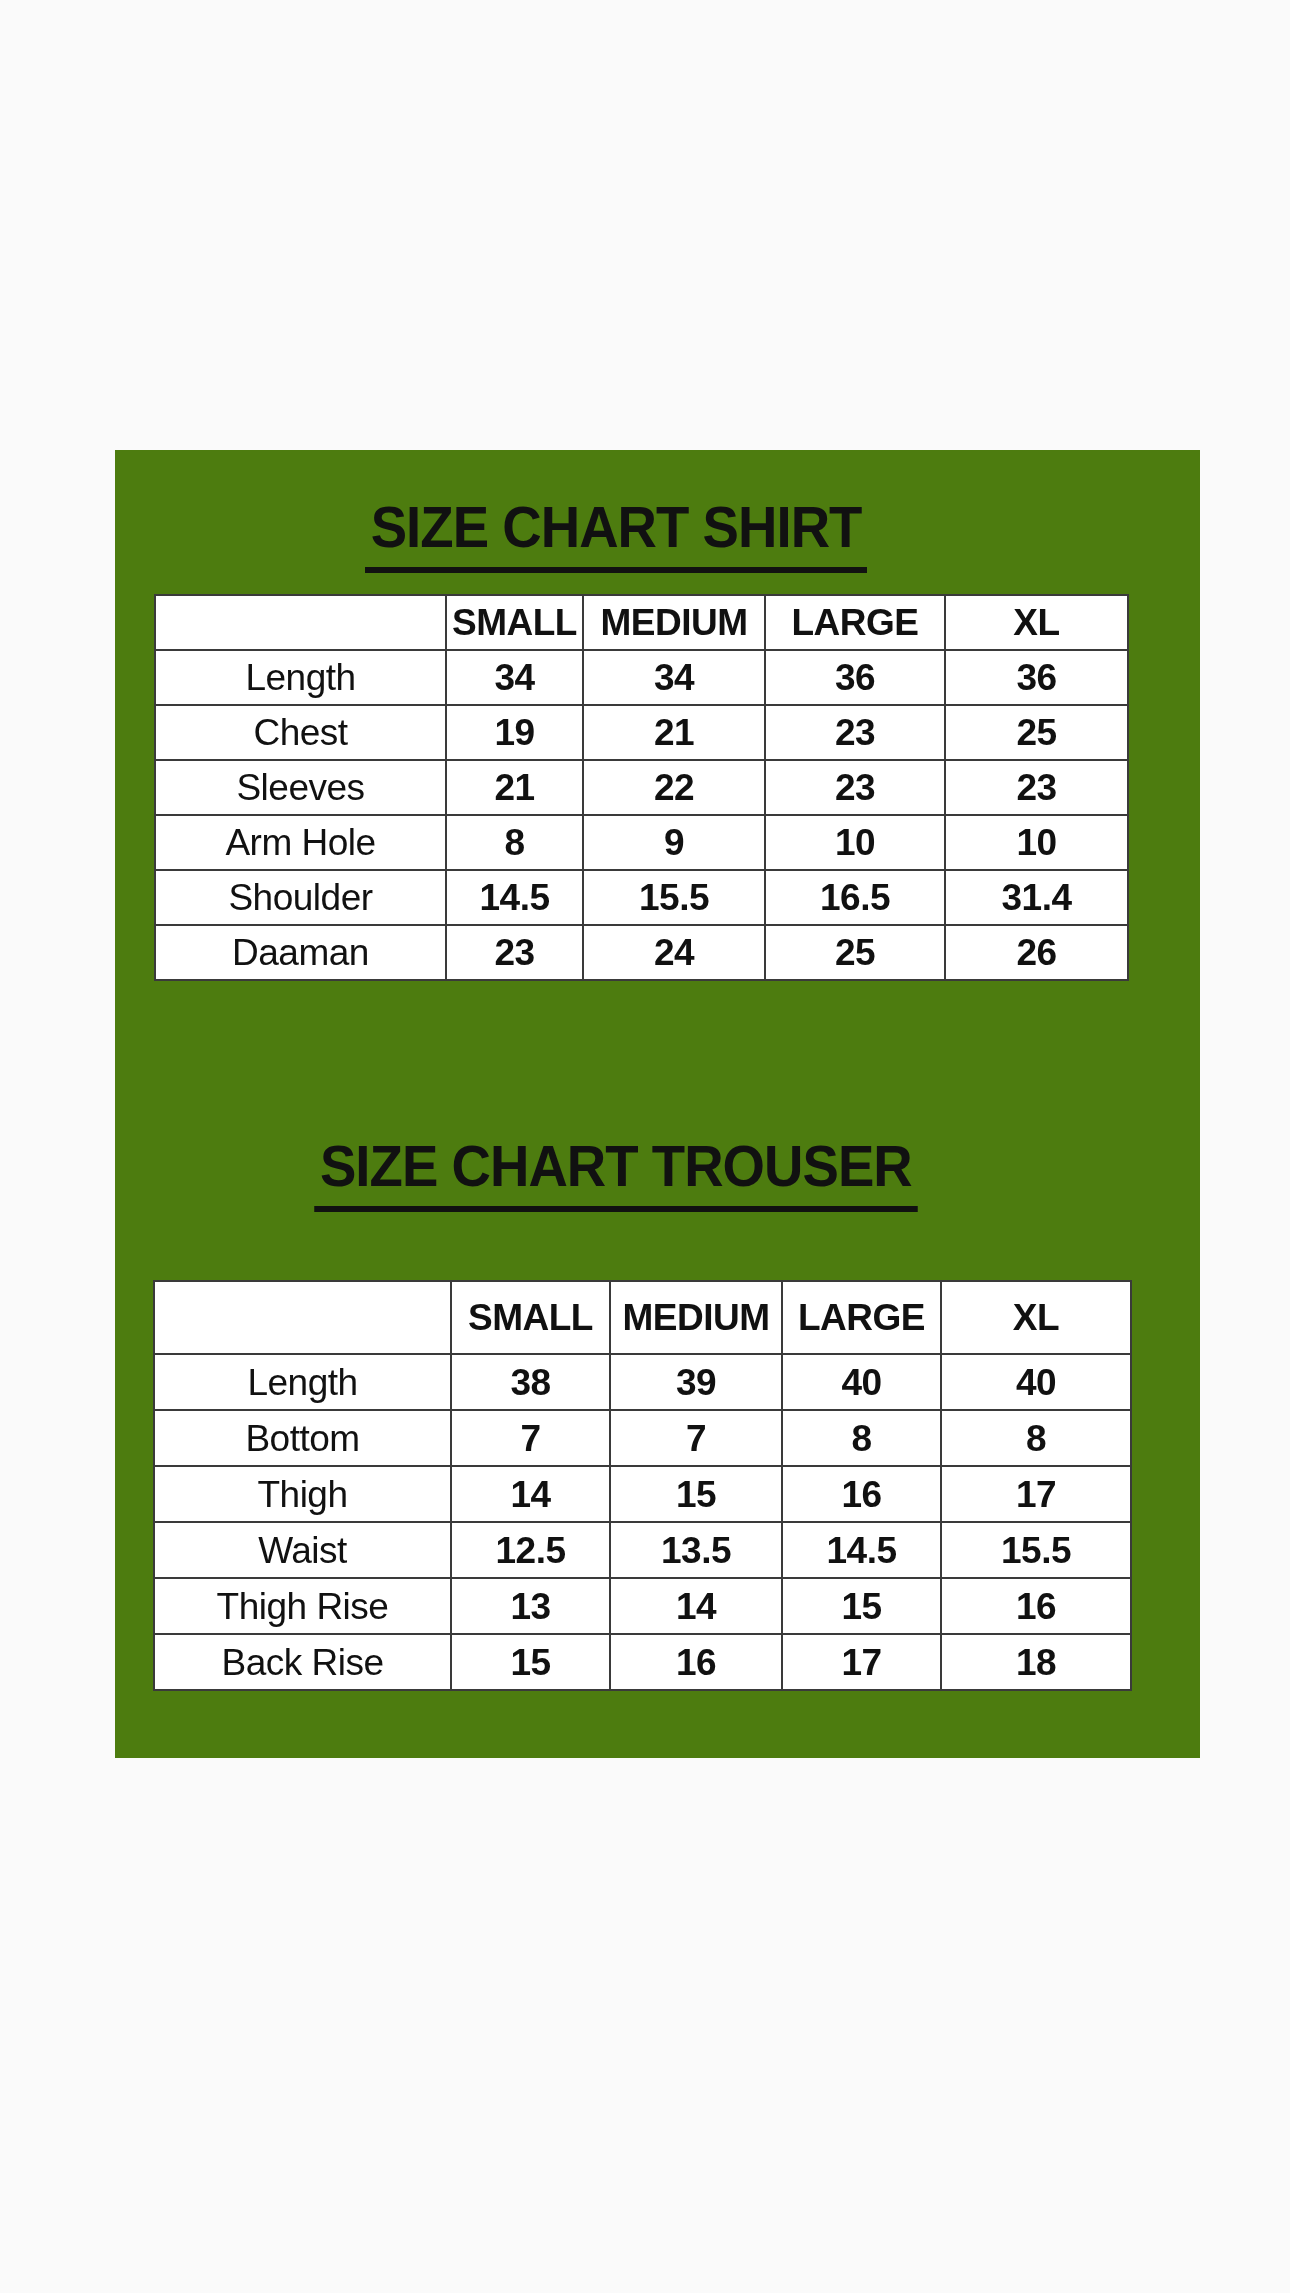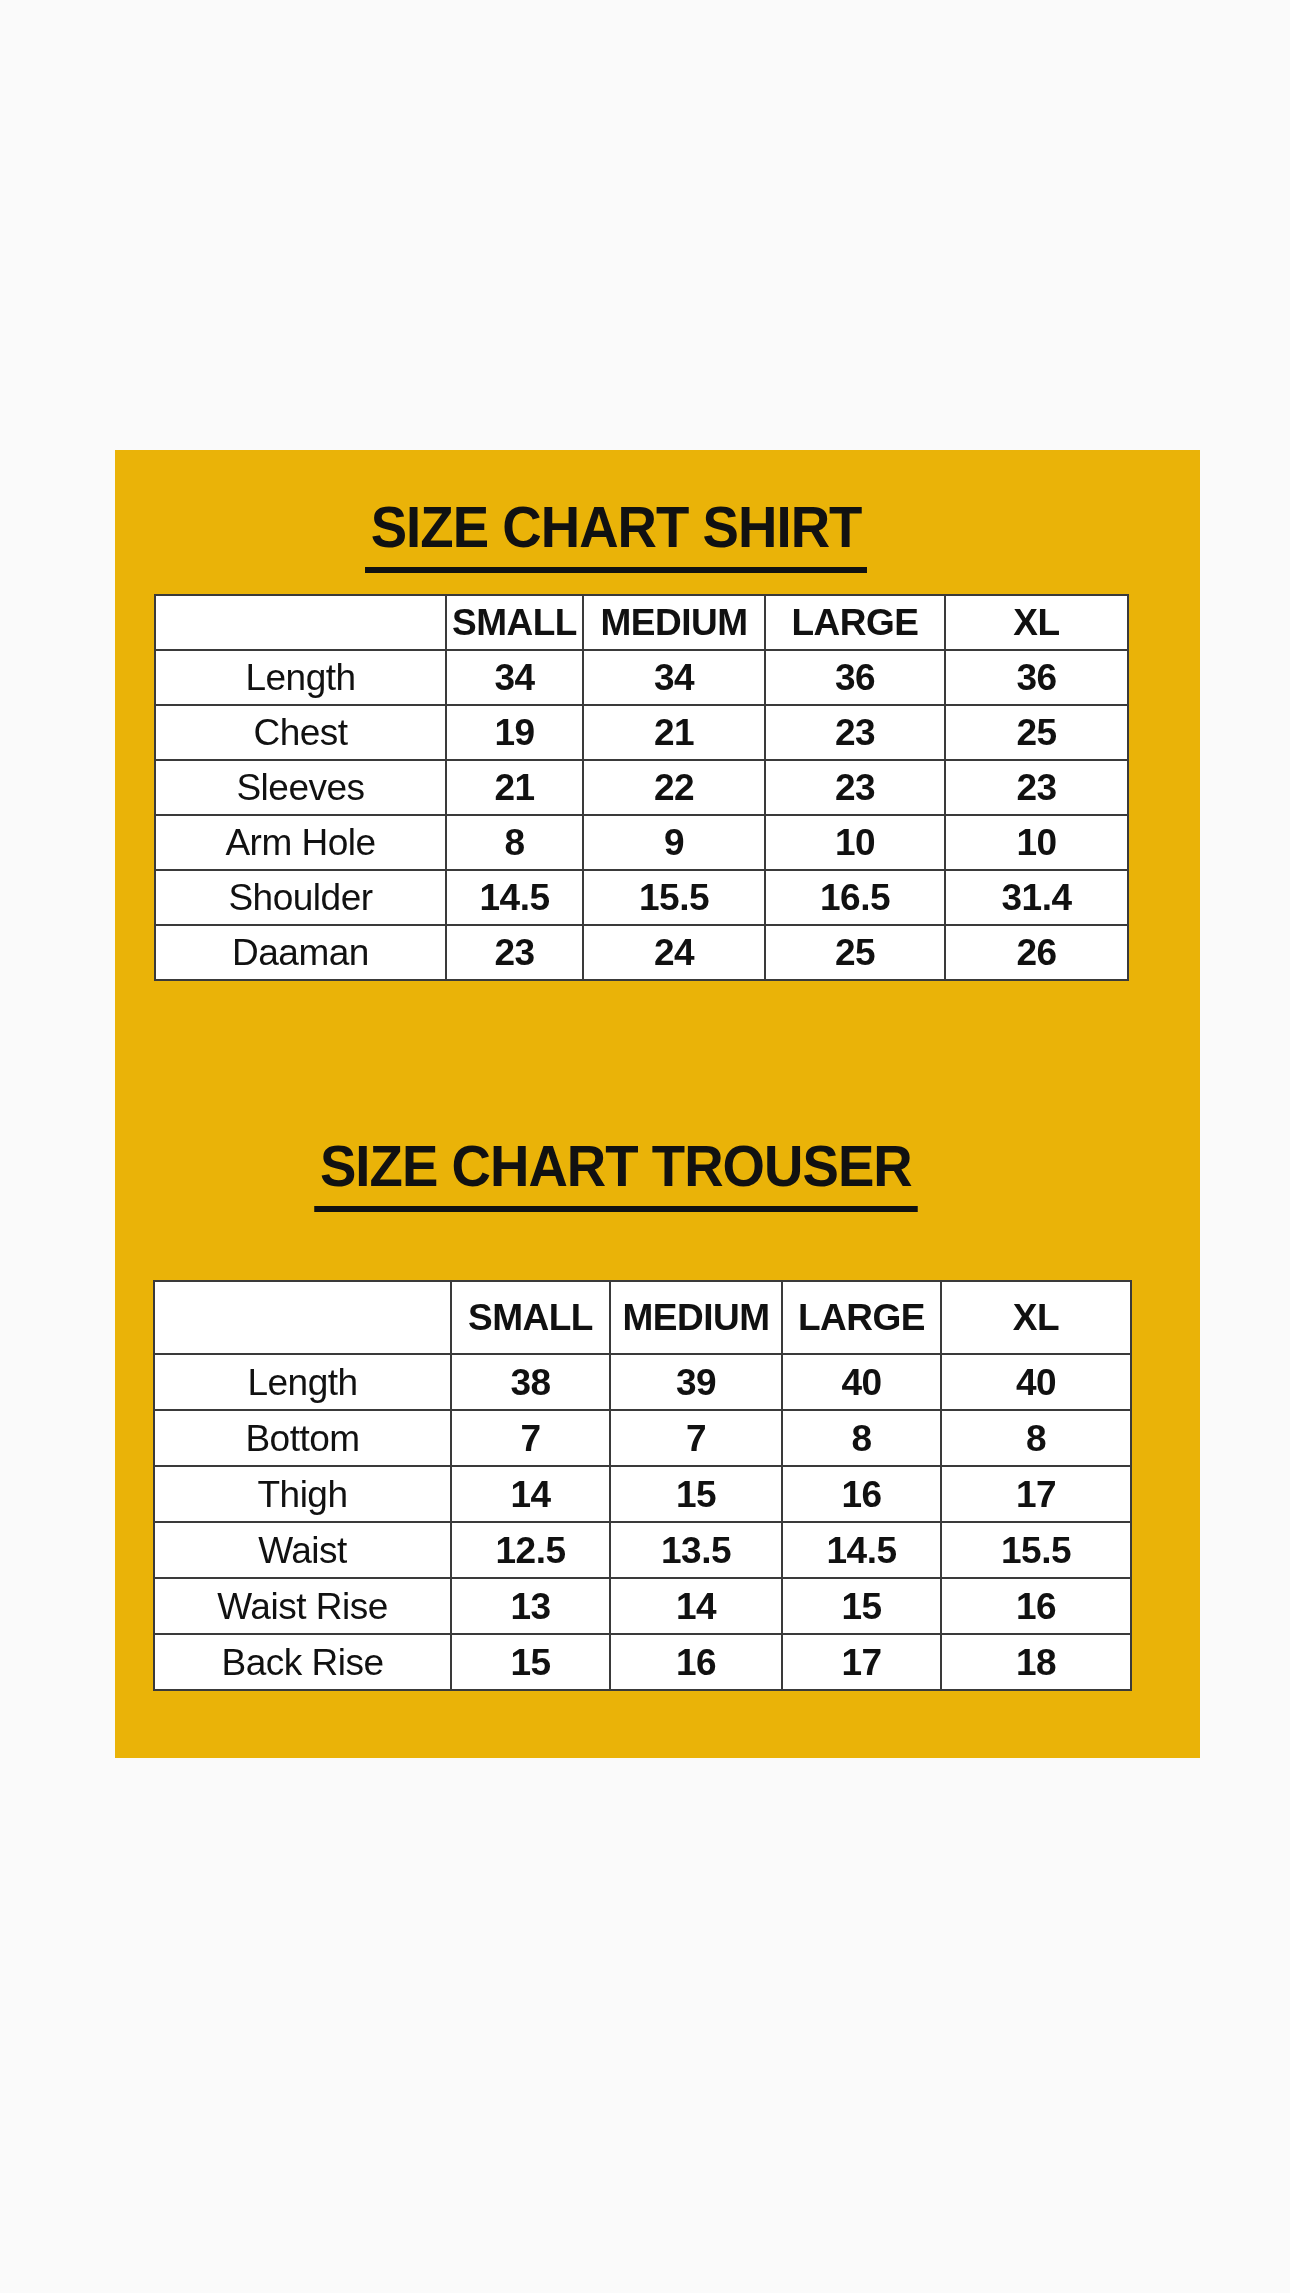--- a/index.html
+++ b/index.html
@@ -20,21 +20,21 @@
     background: #fafafa;
   }
 
   
   .canvas {
     position: absolute;
     left: 115px;
     top: 450px;
     width: 1085px;
     height: 1308px;
-    background: #eab308;
+    background: #4d7c0f;
   }
 
   .title-wrap {
     position: absolute;
     left: 0;
     width: 1002px;
     text-align: center;
   }
   .title-wrap.shirt   { top: 44px; }
   .title-wrap.trouser { top: 683px; }
@@ -195,21 +195,21 @@
           <td class="size-value">17</td>
         </tr>
         <tr>
           <td class="row-label">Waist</td>
           <td class="size-value">12.5</td>
           <td class="size-value">13.5</td>
           <td class="size-value">14.5</td>
           <td class="size-value">15.5</td>
         </tr>
         <tr>
-          <td class="row-label">Waist Rise</td>
+          <td class="row-label">Thigh Rise</td>
           <td class="size-value">13</td>
           <td class="size-value">14</td>
           <td class="size-value">15</td>
           <td class="size-value">16</td>
         </tr>
         <tr>
           <td class="row-label">Back Rise</td>
           <td class="size-value">15</td>
           <td class="size-value">16</td>
           <td class="size-value">17</td>

